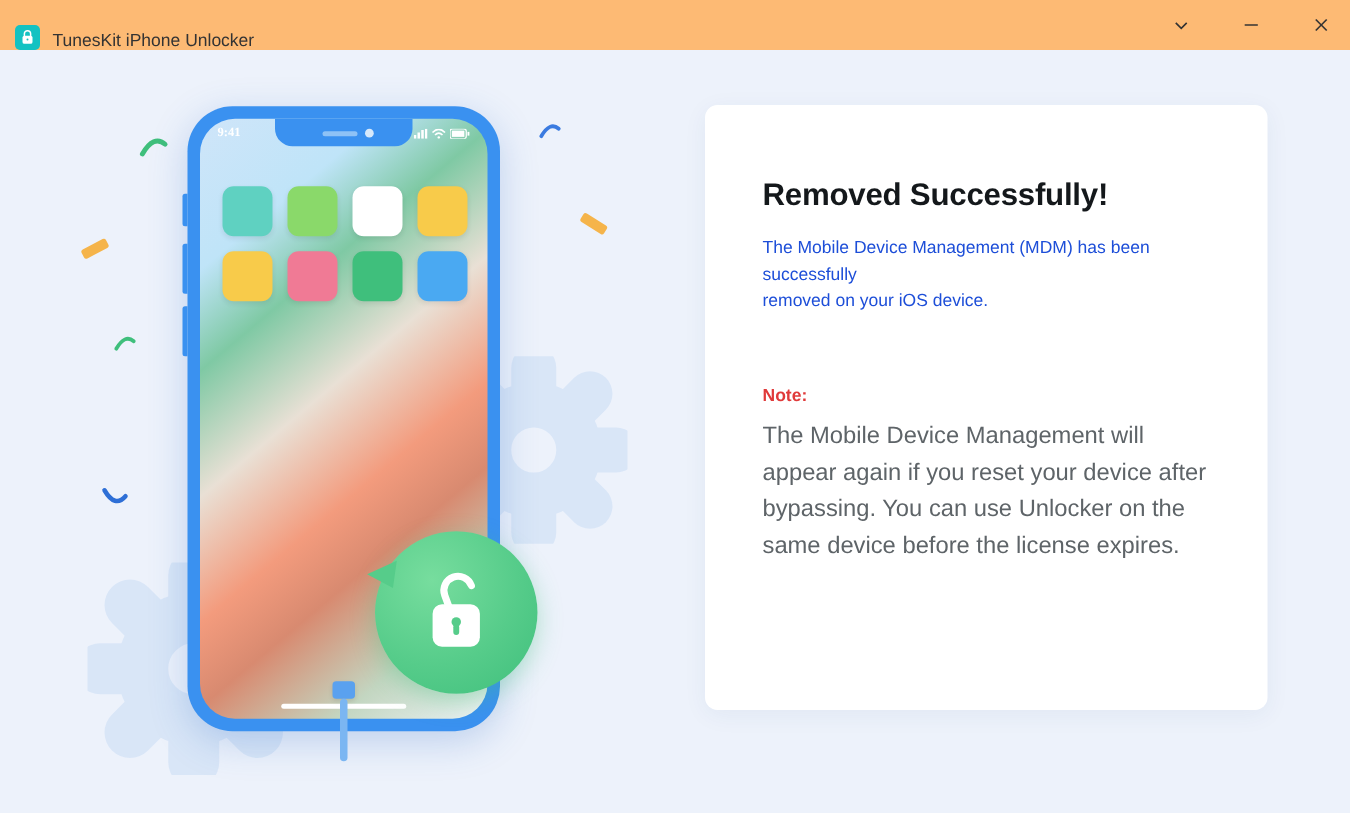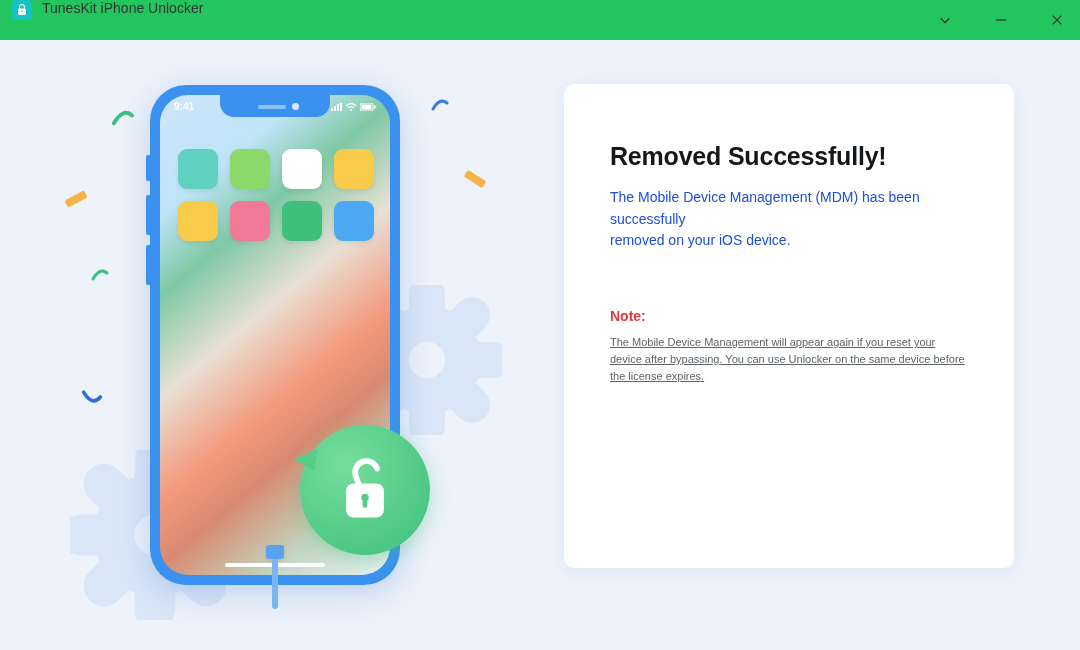--- a/index.html
+++ b/index.html
@@ -9,23 +9,23 @@
     background: #edf2fb;
     font-family: -apple-system, BlinkMacSystemFont, "Segoe UI", Arial, sans-serif;
     overflow: hidden;
     position: relative;
   }
 
   
   .titlebar {
     height: 40px;
     display: flex;
-    align-items: flex-start;
+    align-items: flex-end;
     padding: 0 12px;
-    background: #22c55e;
+    background: #fdba74;
     position: relative;
   }
   .titlebar .app-icon {
     width: 20px; height: 20px;
     background: #13c2c2;
     border-radius: 4px;
     display: flex; align-items: center; justify-content: center;
     margin-right: 10px;
   }
   .titlebar .app-icon svg { width: 12px; height: 14px; }
@@ -130,21 +130,21 @@
     position: absolute;
     left: 72px; top: 8px;
     width: 7px; height: 7px;
     background: #d7e9fb;
     border-radius: 50%;
   }
   .statusbar {
     position: absolute;
     top: 6px; left: 14px; right: 14px;
     display: flex; justify-content: space-between;
-    font-size: 10px; color: #fff; font-weight: 600;
+    font-size: 10px; color: #fff; font-weight: 600; font-family: Liberation Serif, serif;
   }
   .statusicons { display:flex; gap:3px; align-items:center; }
   .apps {
     position: absolute;
     top: 54px; left: 18px; right: 18px;
     display: grid;
     grid-template-columns: repeat(4, 1fr);
     gap: 12px;
   }
   .app {
@@ -229,24 +229,23 @@
     box-shadow: 0 6px 16px rgba(60,150,245,.35);
   }
   .note-label {
     margin-top: 56px;
     color: #e03a3a;
     font-size: 14px;
     font-weight: 600;
     margin-bottom: 10px;
   }
   .note-body {
-    font-size: 11px;
+    font-size: 19px;
     color: #5e6468;
     line-height: 1.55;
-    text-decoration: underline;
   }
 </style>
 </head>
 <body>
 
 <div class="titlebar">
   <div class="app-icon">
     <svg viewBox="0 0 24 28">
         <path d="M7 11V8a5 5 0 0110 0v3" stroke="#fff" stroke-width="2.4" fill="none" stroke-linecap="round"></path>
         <rect x="4" y="11" width="16" height="13" rx="3" fill="#fff"></rect>

